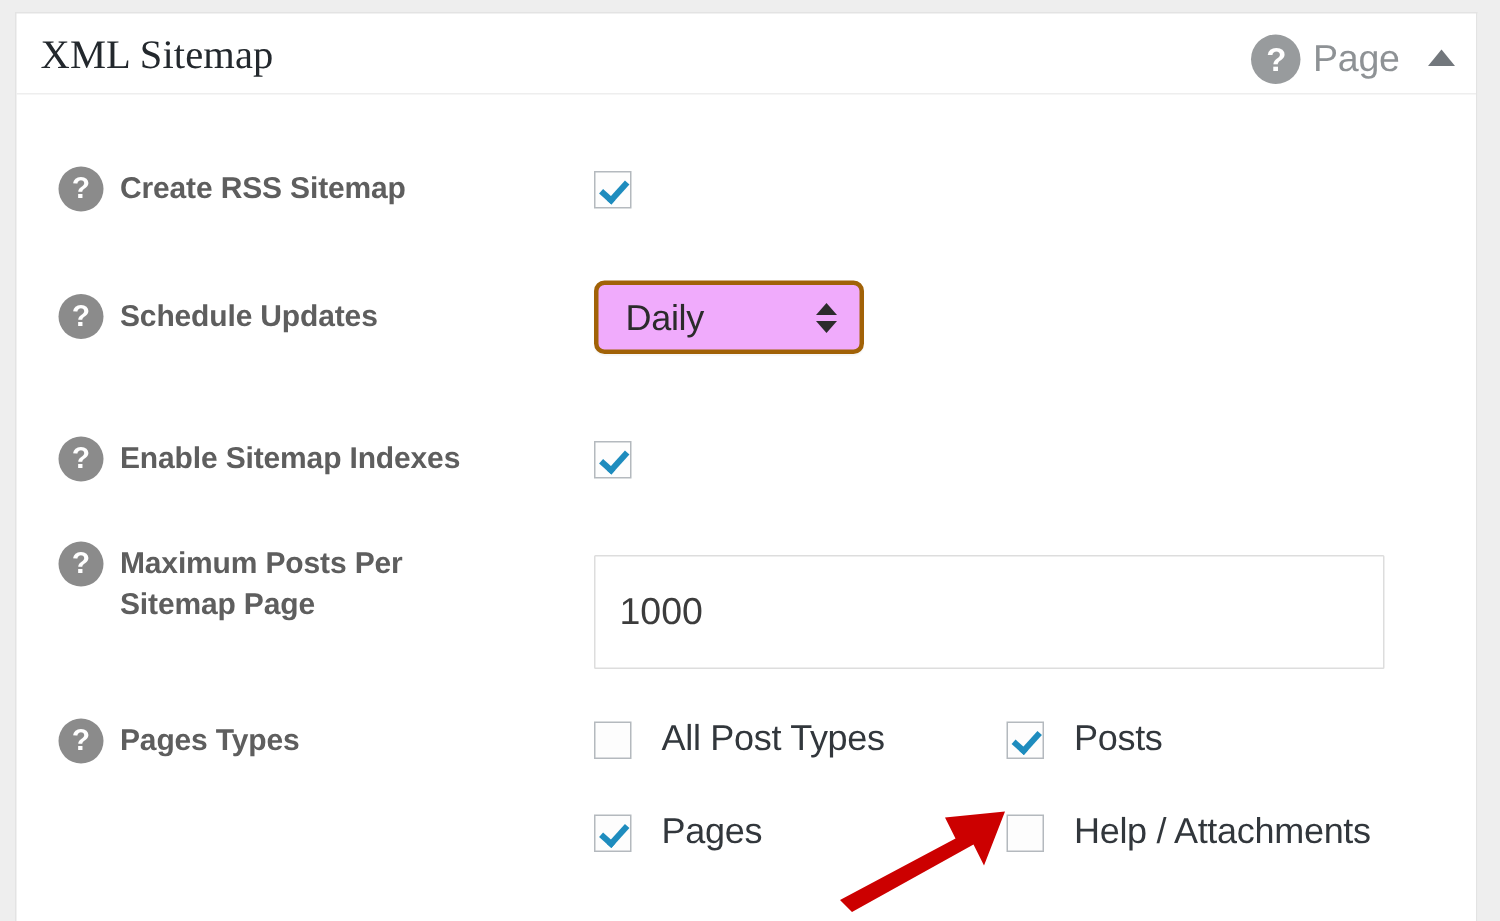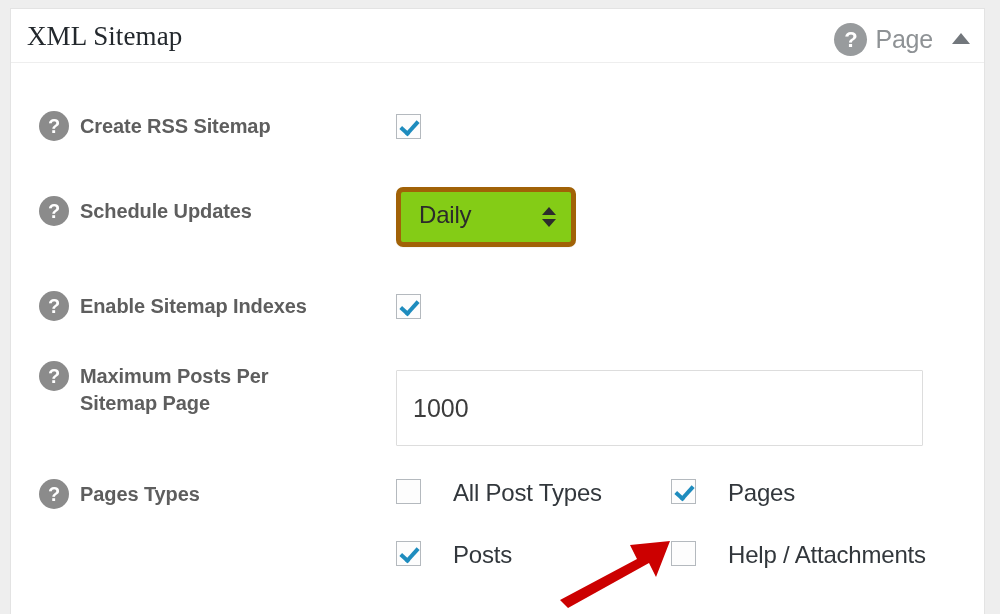--- a/index.html
+++ b/index.html
@@ -164,24 +164,24 @@
     height: 14px;
     border: solid #1e8cbe;
     border-width: 0 4px 4px 0;
     transform: rotate(42deg);
   }
 
   
   .select-box {
     position: relative;
     width: 180px;
-    height: 60px;
-    box-sizing: border-box;
-    background: #84cc16;
-    border: 5px solid #a16207;
+    height: 49px;
+    box-sizing: border-box;
+    background: #f0abfc;
+    border: 3px solid #a16207;
     border-radius: 7px;
     cursor: pointer;
     box-shadow: 0 1px 1px rgba(0,0,0,0.04);
   }
   .select-value {
     position: absolute;
     left: 18px;
     top: 9px;
     font-size: 24px;
     color: #2b2b2b;
@@ -228,21 +228,22 @@
   
   .pt-grid {
     position: absolute;
     left: 385px;
     display: grid;
     grid-template-columns: 275px auto;
     grid-row-gap: 34px;
   }
   .pt-item {
     display: flex;
-    gap: 32px;
+    align-items: center;
+    gap: 20px;
     cursor: pointer;
   }
   .pt-label {
     font-size: 24px;
     color: #32373c;
     letter-spacing: -0.2px;
     white-space: nowrap;
   }
 
   
@@ -330,26 +331,26 @@
 
         <div class="pt-grid" style="top: 0px;">
 
           <label class="pt-item">
             <span class="cb"></span>
             <span class="pt-label">All Post Types</span>
           </label>
 
           <label class="pt-item">
             <span class="cb checked"></span>
-            <span class="pt-label">Pages</span>
+            <span class="pt-label">Posts</span>
           </label>
 
           <label class="pt-item">
             <span class="cb checked"></span>
-            <span class="pt-label">Posts</span>
+            <span class="pt-label">Pages</span>
           </label>
 
           <label class="pt-item">
             <span class="cb"></span>
             <span class="pt-label">Help / Attachments</span>
           </label>
 
         </div>
       </div>
 

